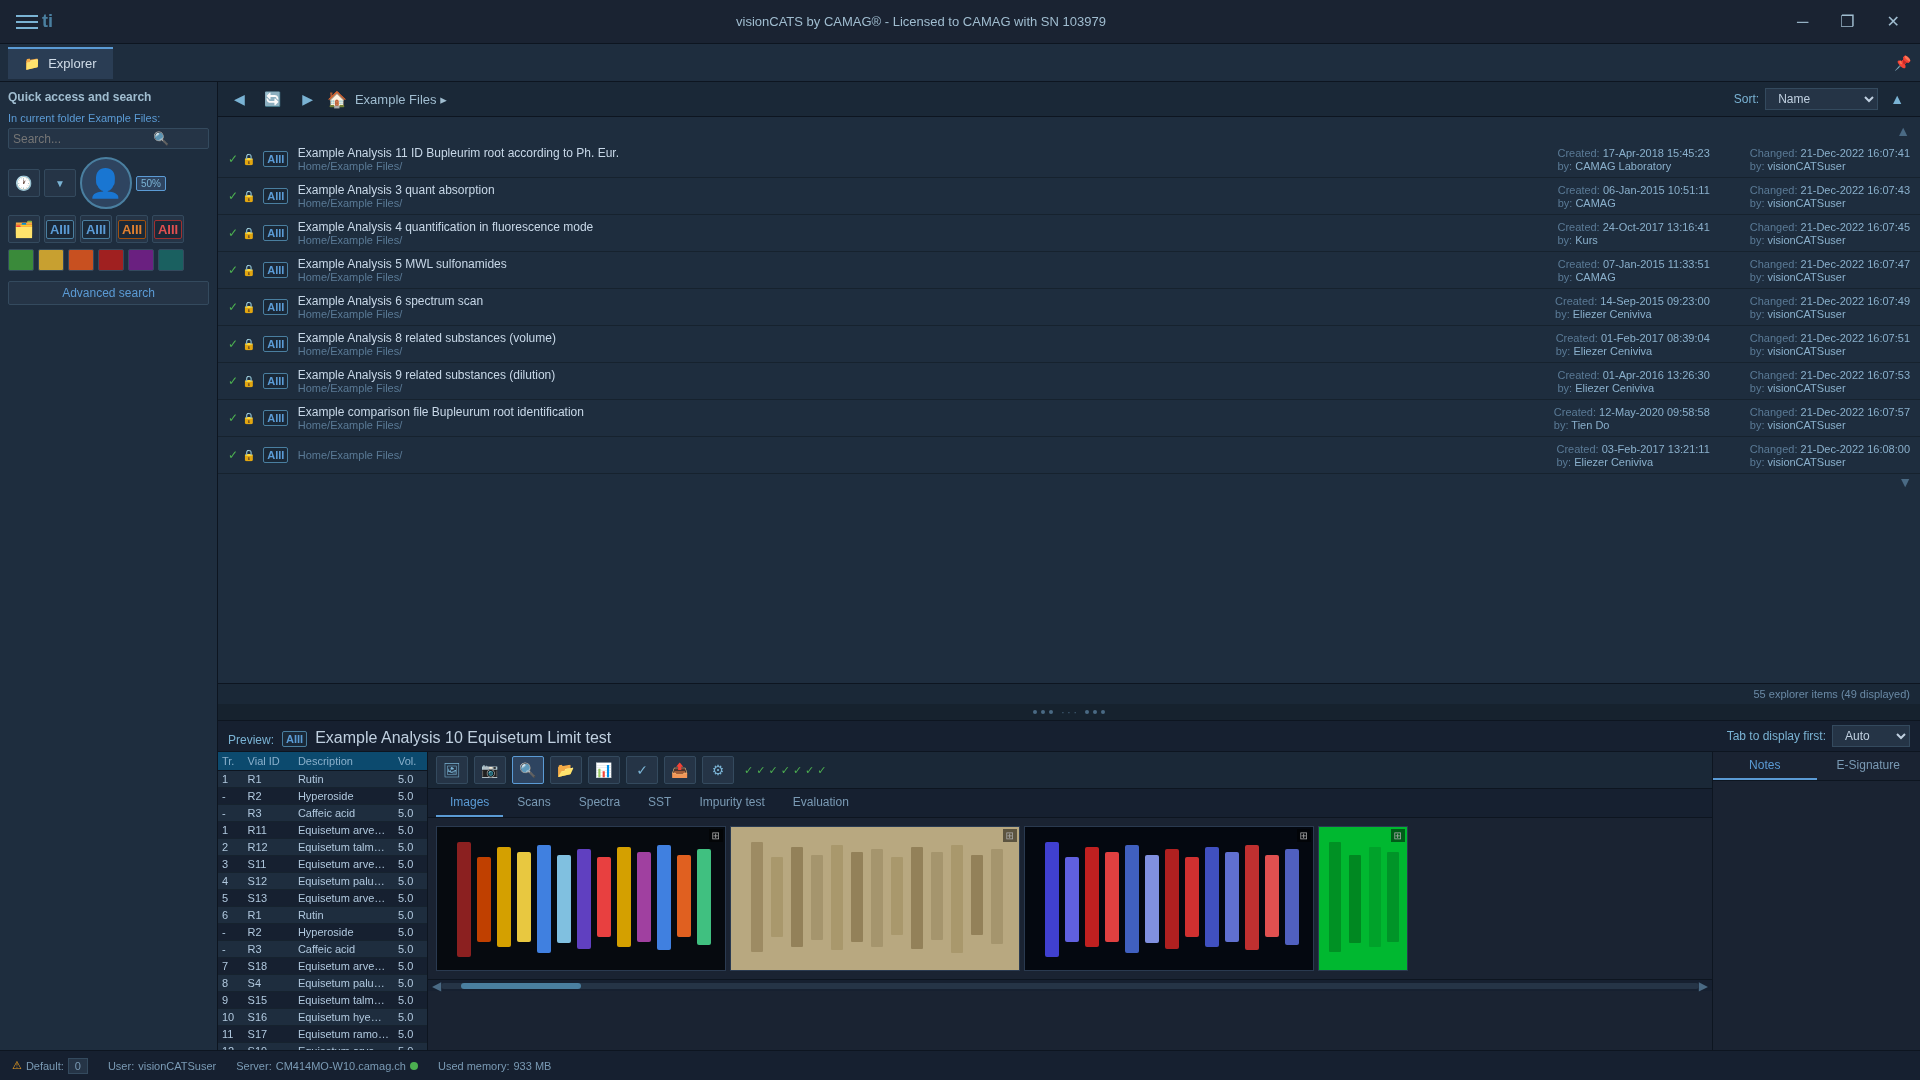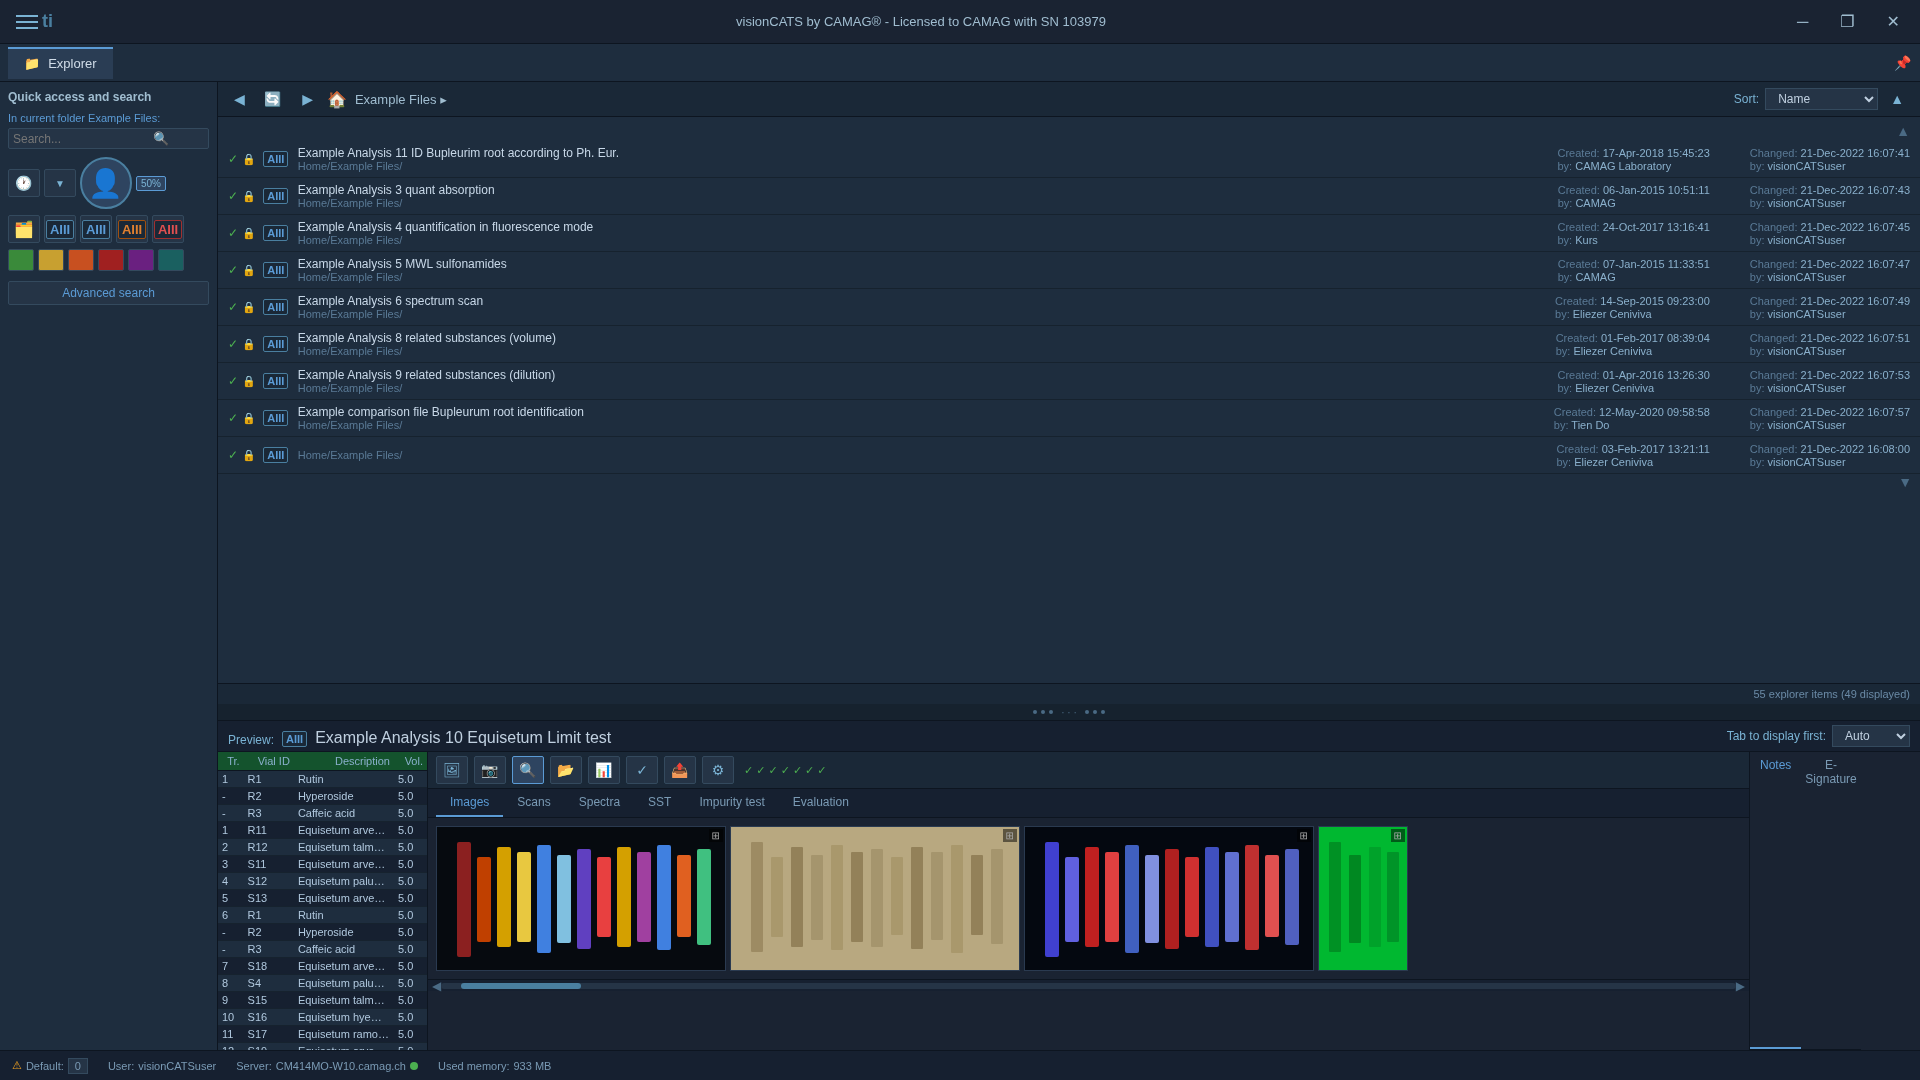--- a/index.html
+++ b/index.html
@@ -80,21 +80,21 @@
     #preview-header { display: flex; align-items: flex-end; padding: 4px 10px; background: #162030; border-bottom: 1px solid #0d1520; gap: 8px; }
     #preview-label { color: #7ab3d4; font-size: 12px; }
     #preview-title { color: #c0d0e0; font-size: 16px; }
     #tab-display-section { margin-left: auto; display: flex; align-items: center; gap: 6px; color: #7ab3d4; font-size: 12px; }
     #tab-display-dropdown { background: #253446; border: 1px solid #344a5e; color: #c0d0e0; padding: 2px 8px; font-size: 12px; }
 
     
     #preview-content { display: flex; flex: 1; overflow: hidden; }
     #track-table { width: 210px; flex-shrink: 0; border-right: 1px solid #0d1520; overflow-y: auto; }
     #track-table table { width: 100%; border-collapse: collapse; font-size: 11px; }
-    #track-table th { background: #14532d; color: #8ab0cc; padding: 3px 4px; text-align: right; border-bottom: 1px solid #0d1520; font-weight: normal; position: sticky; top: 0; }
+    #track-table th { background: #0c4a6e; color: #8ab0cc; padding: 3px 4px; text-align: left; border-bottom: 1px solid #0d1520; font-weight: normal; position: sticky; top: 0; }
     #track-table td { padding: 2px 4px; color: #b0c8de; border-bottom: 1px solid #16222e; white-space: nowrap; overflow: hidden; text-overflow: ellipsis; max-width: 80px; }
     .tr-row-even { background: #1e2d3e; }
     .tr-row-odd { background: #162030; }
 
     
     #image-viewer { flex: 1; display: flex; flex-direction: column; overflow: hidden; }
     #image-toolbar { display: flex; align-items: center; padding: 4px 8px; background: #1a2837; border-bottom: 1px solid #0d1520; gap: 6px; }
     .tool-icon { width: 32px; height: 28px; display: flex; align-items: center; justify-content: center; background: #253446; border: 1px solid #344a5e; cursor: pointer; border-radius: 2px; font-size: 14px; color: #7ab3d4; }
     .tool-icon.active { border-color: #5b9bd5; background: #2e4460; }
 
@@ -106,21 +106,21 @@
     
     #image-grid { flex: 1; overflow: hidden; display: flex; flex-direction: column; }
     #image-grid-inner { display: flex; gap: 4px; padding: 8px; overflow: hidden; align-items: flex-start; }
     .img-thumb { position: relative; cursor: pointer; flex-shrink: 0; }
     .img-corner { position: absolute; top: 2px; right: 2px; background: rgba(0,0,0,0.5); color: #aaa; font-size: 10px; padding: 1px 3px; }
     #image-scrollbar { height: 12px; background: #162030; border-top: 1px solid #0d1520; display: flex; align-items: center; padding: 0 4px; }
     #img-scroll-track { flex: 1; height: 6px; background: #253446; border-radius: 3px; position: relative; }
     #img-scroll-thumb { width: 120px; height: 6px; background: #4a7fa0; border-radius: 3px; position: absolute; left: 20px; }
 
     
-    #notes-panel { width: 171px; flex-shrink: 0; border-left: 1px solid #0d1520; display: flex; }
+    #notes-panel { width: 208px; flex-shrink: 0; border-left: 1px solid #0d1520; display: flex; flex-direction: column; }
     #notes-tabs { display: flex; border-bottom: 1px solid #0d1520; }
     .notes-tab { flex: 1; text-align: center; padding: 6px 4px; cursor: pointer; color: #7a9ab4; font-size: 12px; border-bottom: 2px solid transparent; }
     .notes-tab.active { color: #5b9bd5; border-bottom: 2px solid #5b9bd5; }
     #notes-content { flex: 1; padding: 8px; color: #5a7a96; font-size: 11px; }
 
     
     #statusbar { display: flex; align-items: center; height: 30px; background: #162030; border-top: 1px solid #0d1520; padding: 0 12px; gap: 20px; font-size: 11px; color: #7a9ab4; }
     #status-msg { flex: 1; }
     .status-item { display: flex; align-items: center; gap: 4px; }
     .warning-icon { color: #f0a020; }

